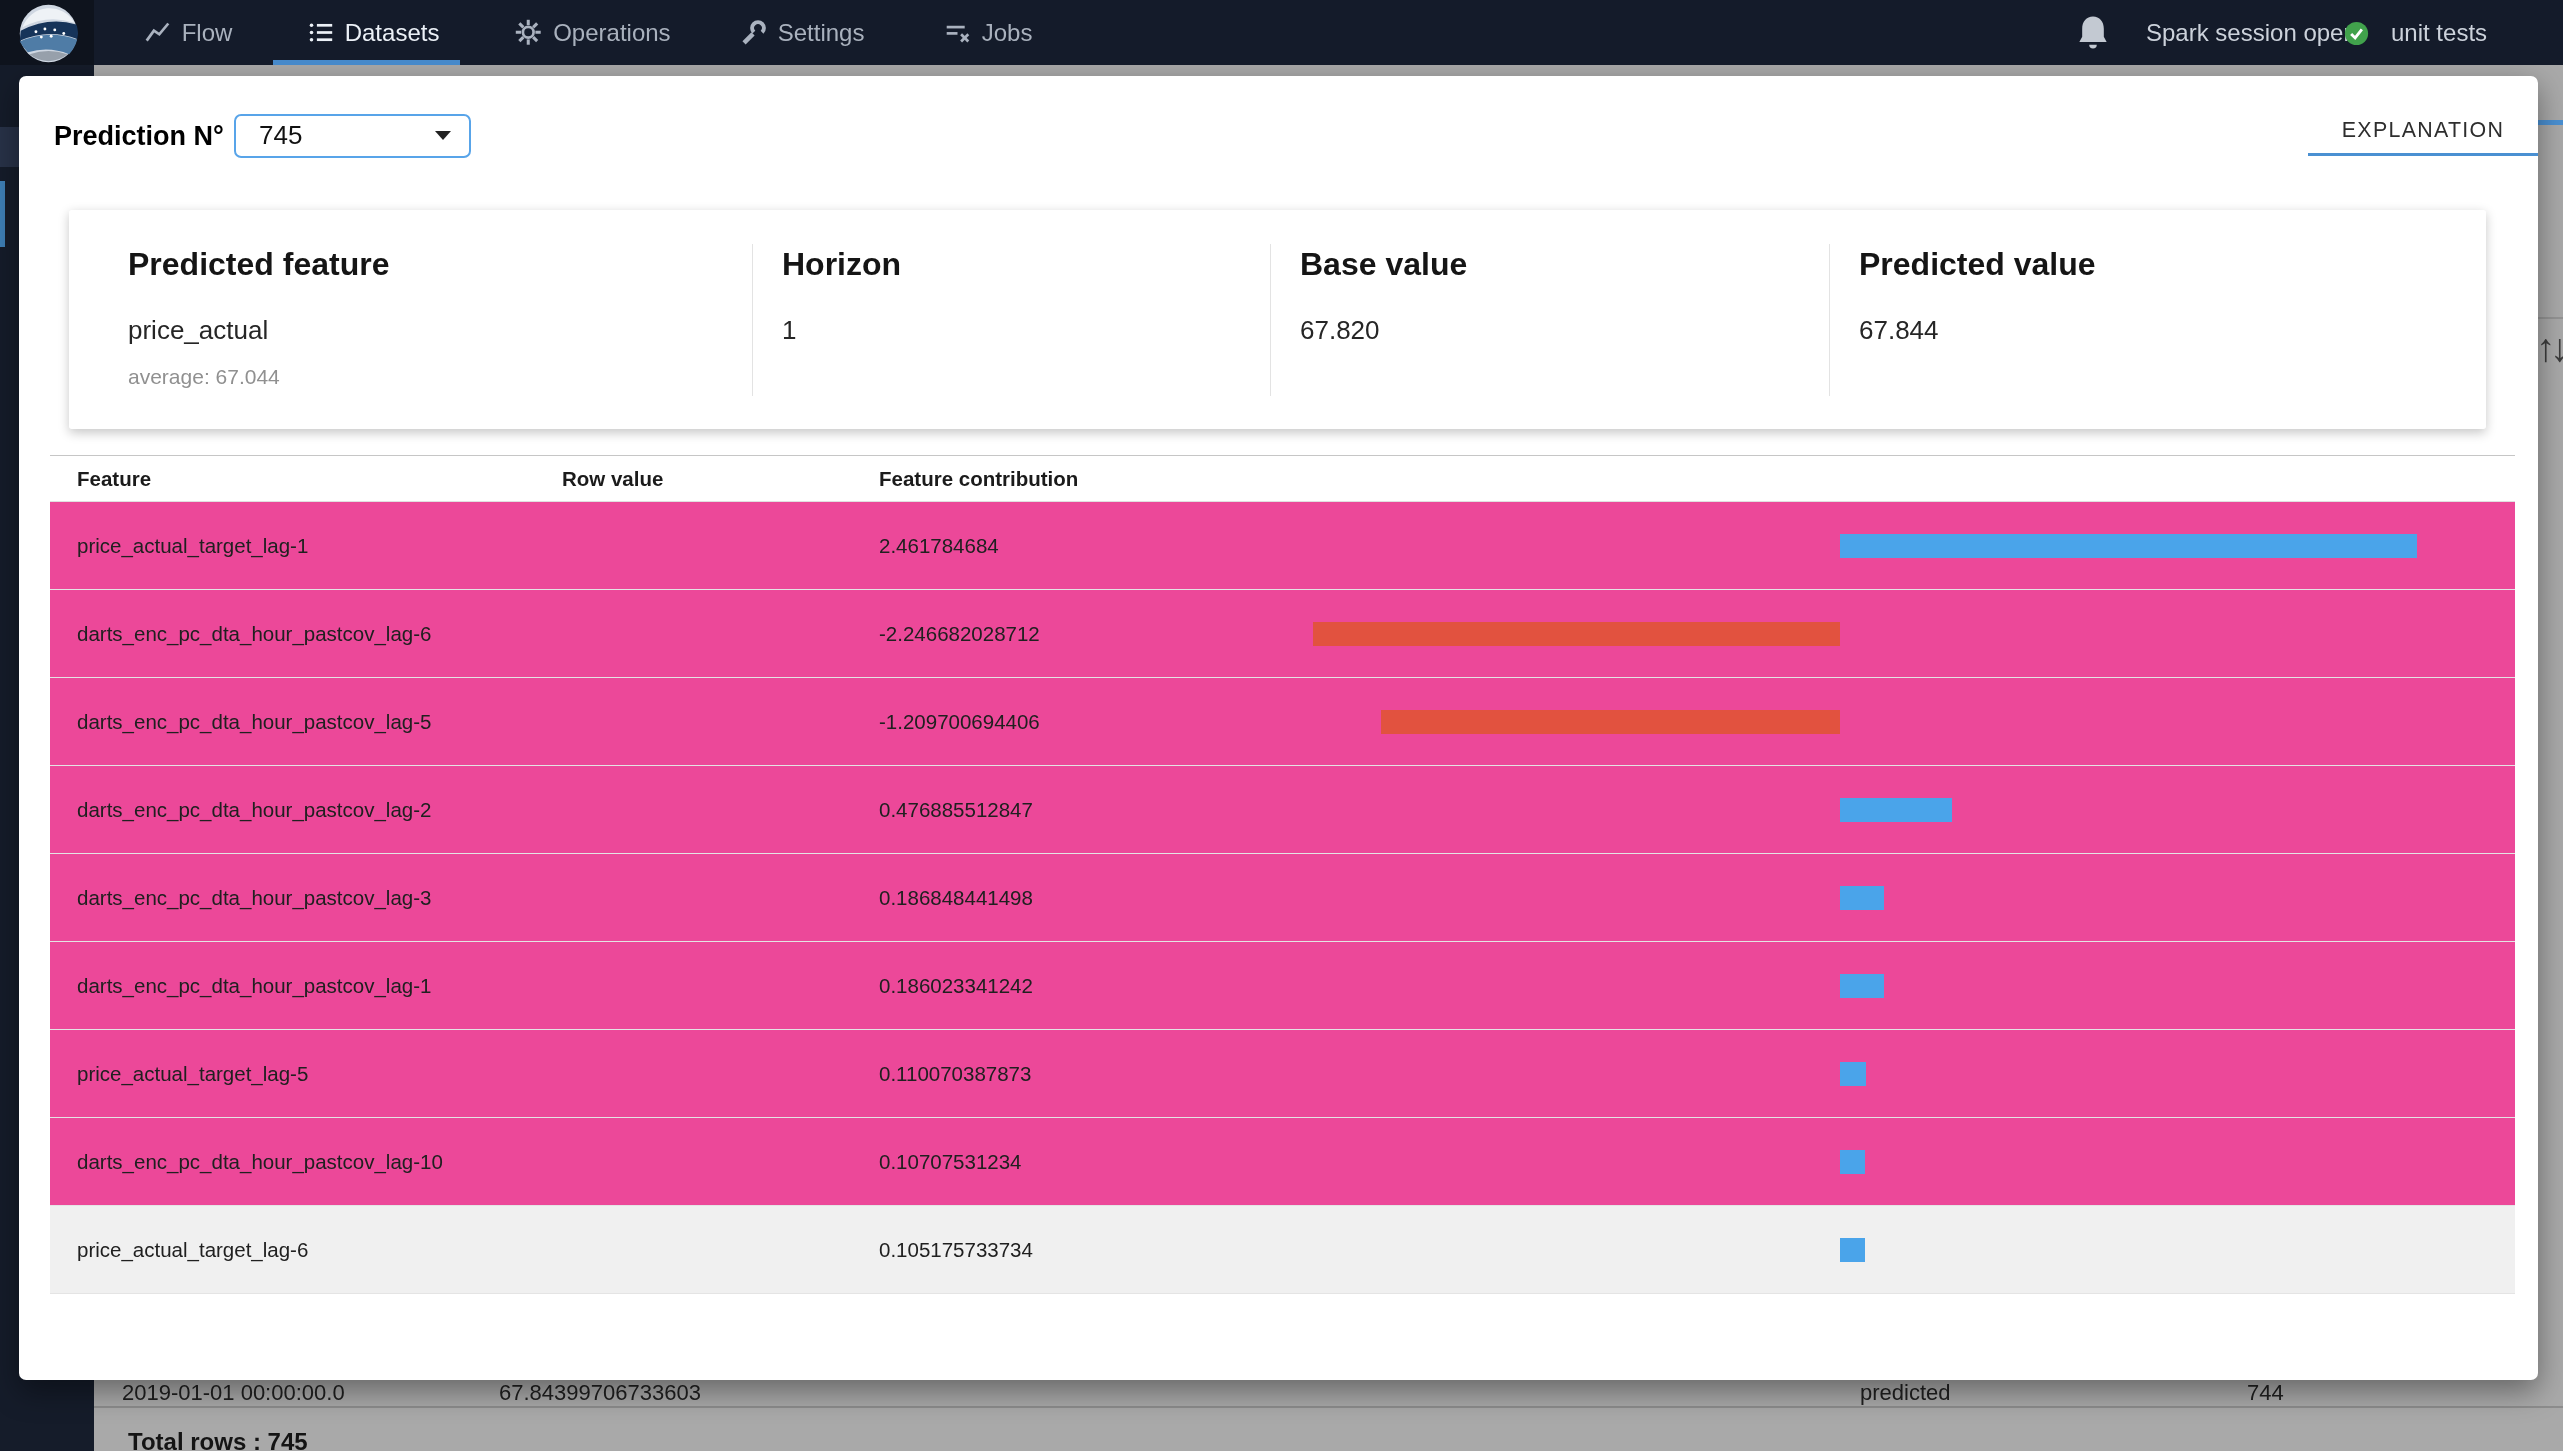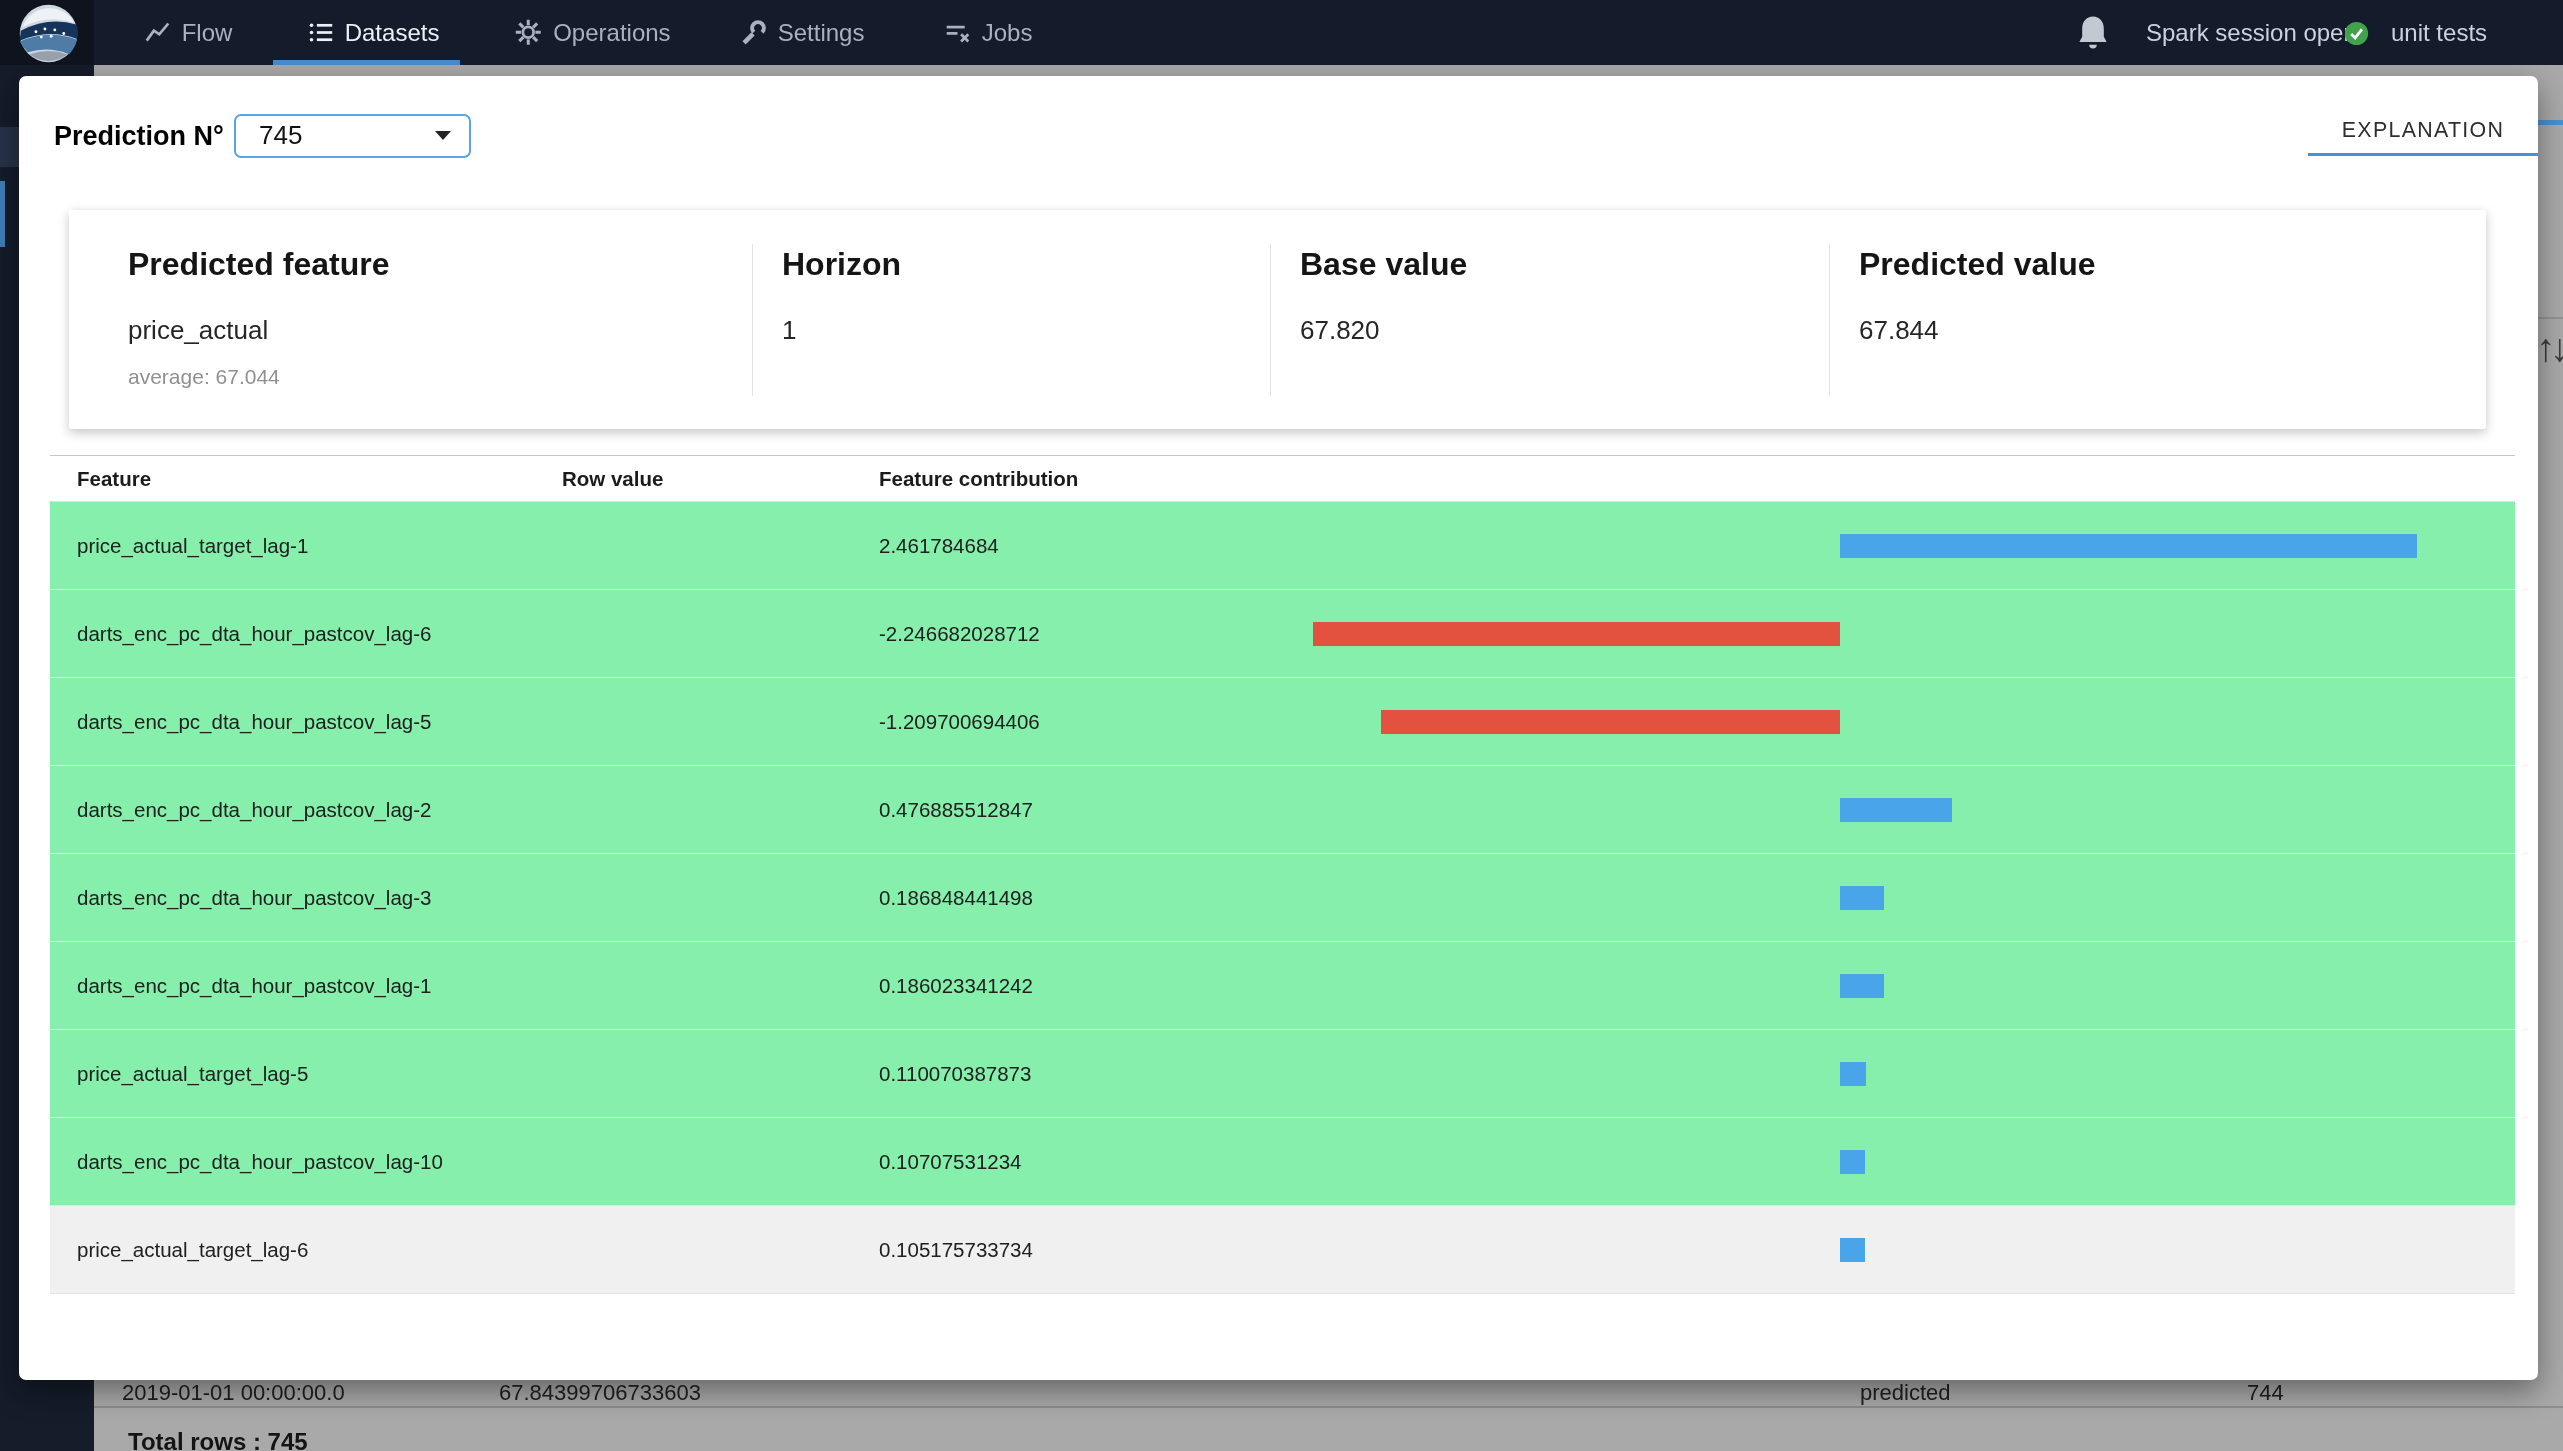--- a/index.html
+++ b/index.html
@@ -54,21 +54,21 @@
   .card-col{position:absolute;top:0;height:219px;}
   .card-col .t{position:absolute;top:36px;font-size:32px;font-weight:bold;color:#151515;white-space:nowrap;}
   .card-col .v{position:absolute;top:105px;font-size:26px;color:#262626;white-space:nowrap;}
   .card-col .s{position:absolute;top:155px;font-size:21px;color:#909090;white-space:nowrap;}
   .card-div{position:absolute;top:34px;height:152px;width:0.9px;background:#e3e3e3;}
 
   
   .ftable{position:absolute;left:31px;top:379px;width:2465px;}
   .thead{position:relative;height:45px;border-top:1.8px solid #c6c6c6;border-bottom:0.9px solid #e0e0e0;}
   .thead span{position:absolute;top:0;height:45px;line-height:45px;font-size:20.5px;font-weight:bold;color:#1b1b1b;}
-  .trow{position:relative;height:87px;background:#86efac;border-bottom:0.9px solid #e4e4e4;}
+  .trow{position:relative;height:87px;background:#ec4899;border-bottom:0.9px solid #e4e4e4;}
   .trow.last{background:#f0f0f0;}
   .trow span{position:absolute;top:0;height:87px;line-height:87px;font-size:20.5px;color:#202020;white-space:nowrap;}
   .c1{left:27px;} .c2{left:512px;text-align:right;} .c3{left:829px;}
   .bar{position:absolute;top:32px;height:24px;}
 </style>
 </head>
 <body>
 
 <div id="app">
 

